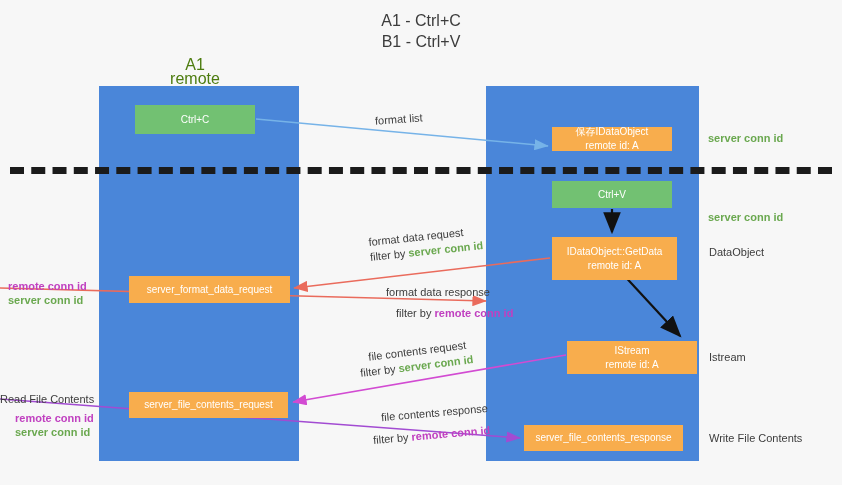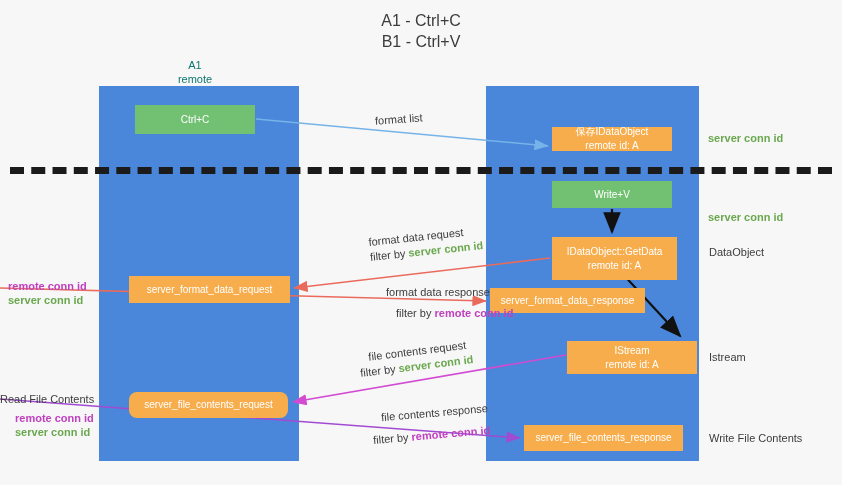--- a/index.html
+++ b/index.html
@@ -15,21 +15,21 @@
   .abs{position:absolute;}
 
   
   #title{
     left:0;top:10px;width:842px;
     text-align:center;font-size:16px;line-height:21px;color:#3c3c3c;
   }
 
   
   .lane-head{
-    text-align:center;font-size:11px;line-height:14px;color:#0f766e;
+    text-align:center;font-size:16px;line-height:14px;color:#4d7c0f;
     width:200px;
   }
   #head-a{left:95px;top:58px;}
   #head-b{left:490px;top:58px;}
 
   
   .lane{background:#4a86d9;}
   #lane-a{left:99px;top:86px;width:200px;height:375px;}
   #lane-b{left:486px;top:86px;width:213px;height:375px;}
 
@@ -49,21 +49,21 @@
   .green{background:#72c172;}
   .orange{background:#f8ad4d;}
 
   #n-ctrlc{left:135px;top:105px;width:120px;height:29px;}
   #n-save{left:552px;top:127px;width:120px;height:23px;}
   #n-ctrlv{left:552px;top:181px;width:120px;height:27px;}
   #n-getdata{left:552px;top:237px;width:125px;height:43px;}
   #n-istream{left:567px;top:341px;width:130px;height:33px;}
   #n-fmtreq{left:129px;top:276px;width:161px;height:27px;}
   #n-fmtresp{left:490px;top:288px;width:155px;height:25px;}
-  #n-filereq{left:129px;top:392px;width:159px;height:26px;border-radius:8px;}
+  #n-filereq{left:129px;top:392px;width:159px;height:26px;}
   #n-fileresp{left:524px;top:425px;width:159px;height:26px;}
 
   
   .rlabel{font-size:11px;line-height:14px;}
   .green-t{color:#6aa84f;font-weight:bold;}
   .purple-t{color:#c040c0;font-weight:bold;}
   #r-conn1{left:708px;top:131px;}
   #r-conn2{left:708px;top:210px;}
   #r-dataobject{left:709px;top:245px;color:#3c3c3c;}
   #r-istream{left:709px;top:350px;color:#3c3c3c;}
@@ -143,40 +143,37 @@
   <div class="abs node green" id="n-ctrlc">
     <span>Ctrl+C</span>
   </div>
 
   <div class="abs node orange" id="n-save">
     <span>保存IDataObject</span>
     <span>remote id: A</span>
   </div>
 
   <div class="abs node green" id="n-ctrlv">
-    <span>Write+V</span>
+    <span>Ctrl+V</span>
   </div>
 
   <div class="abs node orange" id="n-getdata">
     <span>IDataObject::GetData</span>
     <span>remote id: A</span>
   </div>
 
   <div class="abs node orange" id="n-istream">
     <span>IStream</span>
     <span>remote id: A</span>
   </div>
 
   <div class="abs node orange" id="n-fmtreq">
     <span>server_format_data_request</span>
   </div>
 
-  <div class="abs node orange" id="n-fmtresp">
-    <span>server_format_data_response</span>
-  </div>
 
   <div class="abs node orange" id="n-filereq">
     <span>server_file_contents_request</span>
   </div>
 
   <div class="abs node orange" id="n-fileresp">
     <span>server_file_contents_response</span>
   </div>
 
   <div class="abs elabel" id="e-formatlist">

